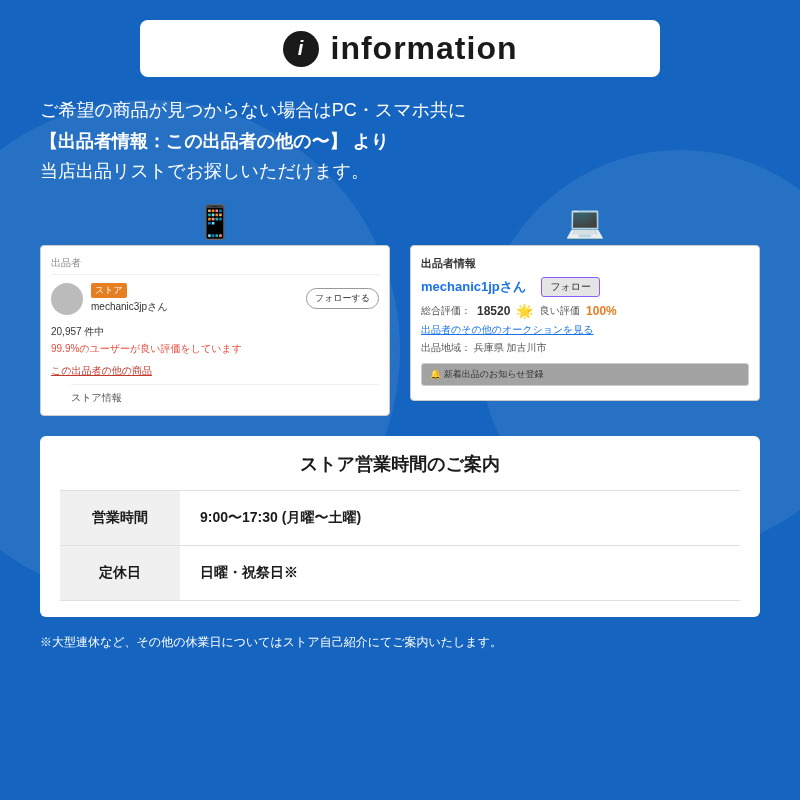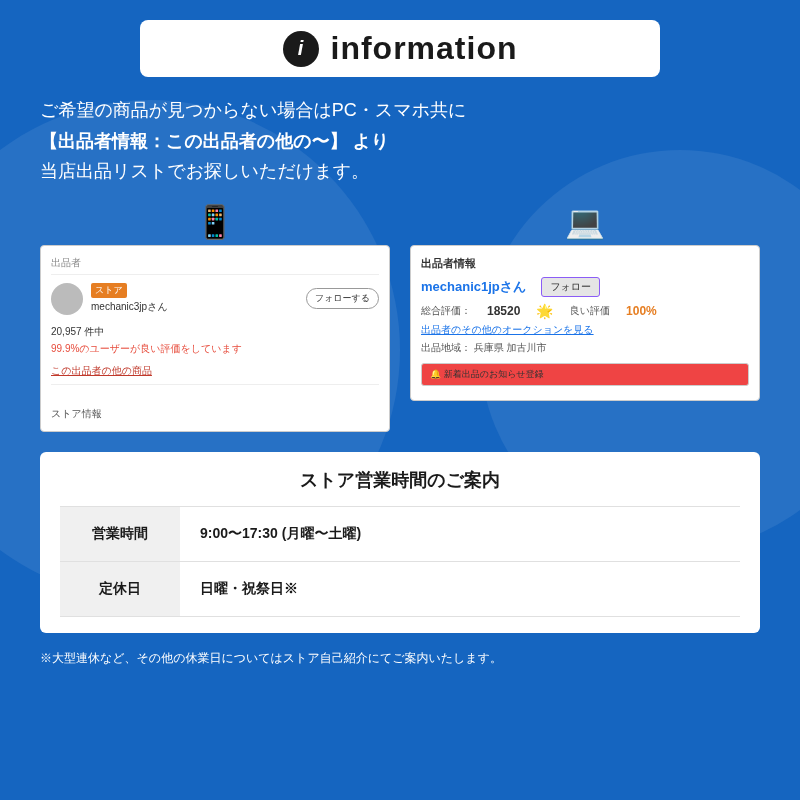--- a/index.html
+++ b/index.html
@@ -170,21 +170,22 @@
       font-size: 10px;
       color: #c0392b;
       text-decoration: underline;
       margin-bottom: 6px;
       display: block;
     }
     .store-info-text {
       font-size: 10px;
       color: #555;
       border-top: 1px solid #eee;
-      padding-top: 22px;
+      padding-top: 6px;
+      margin-left: 20px;
     }
 
     
     .pc-screenshot {
       font-size: 10px;
     }
     .seller-info-header {
       font-weight: bold;
       font-size: 11px;
       margin-bottom: 6px;
@@ -205,21 +206,21 @@
       border-radius: 3px;
       padding: 2px 8px;
       font-size: 10px;
       background: #e5e5e5;
       color: #333;
       margin-left: 8px;
     }
     .rating-row {
       display: flex;
       align-items: center;
-      gap: 16px;
+      gap: 6px;
       margin-bottom: 4px;
       font-size: 10px;
     }
     .rating-label {
       color: #555;
     }
     .rating-num {
       font-weight: bold;
       color: #333;
       font-size: 12px;
@@ -242,21 +243,21 @@
     .location-row {
       font-size: 10px;
       color: #555;
       margin-bottom: 8px;
     }
     .notify-btn {
       border: 1px solid #ccc;
       border-radius: 3px;
       padding: 4px 8px;
       font-size: 9px;
-      background: #ef4444;
+      background: #a3a3a3;
       color: #333;
       display: block;
       margin-bottom: 4px;
       width: 100%;
       text-align: left;
     }
     .question-btn {
       border: 1px solid #ccc;
       border-radius: 3px;
       padding: 4px 8px;

